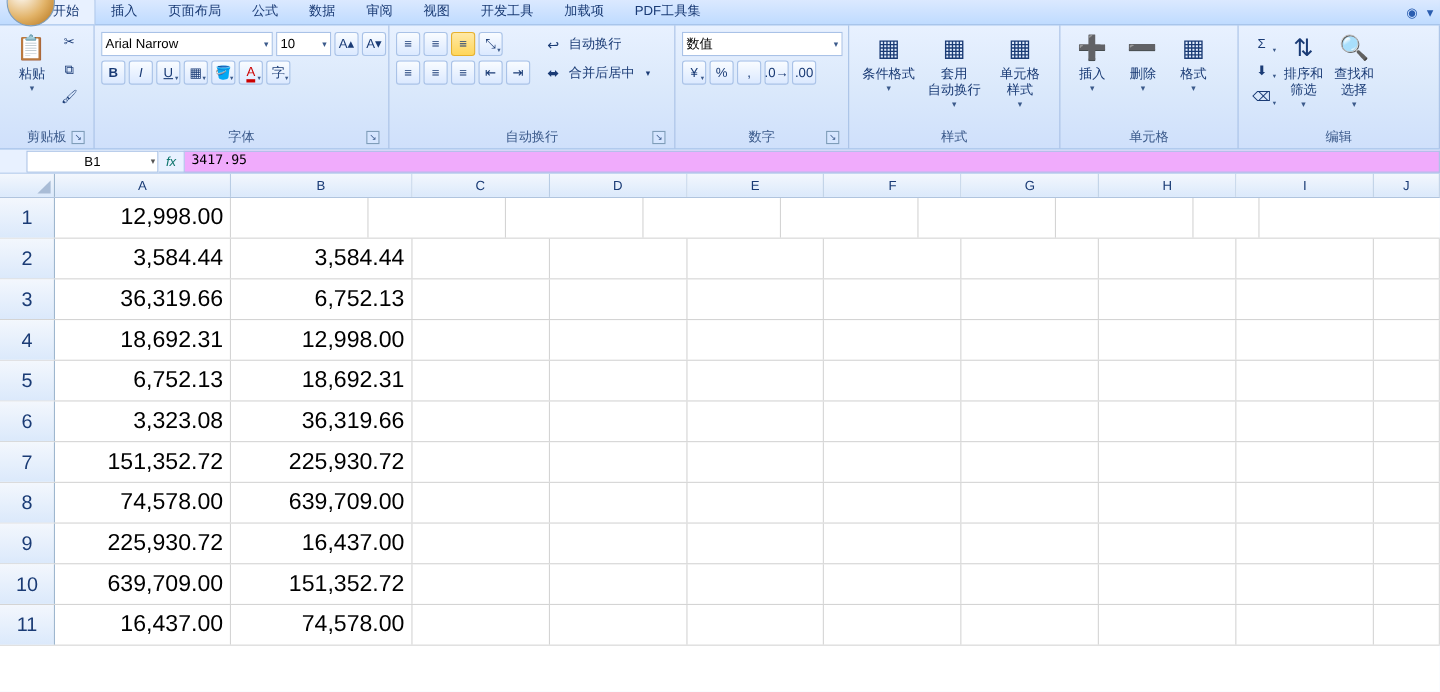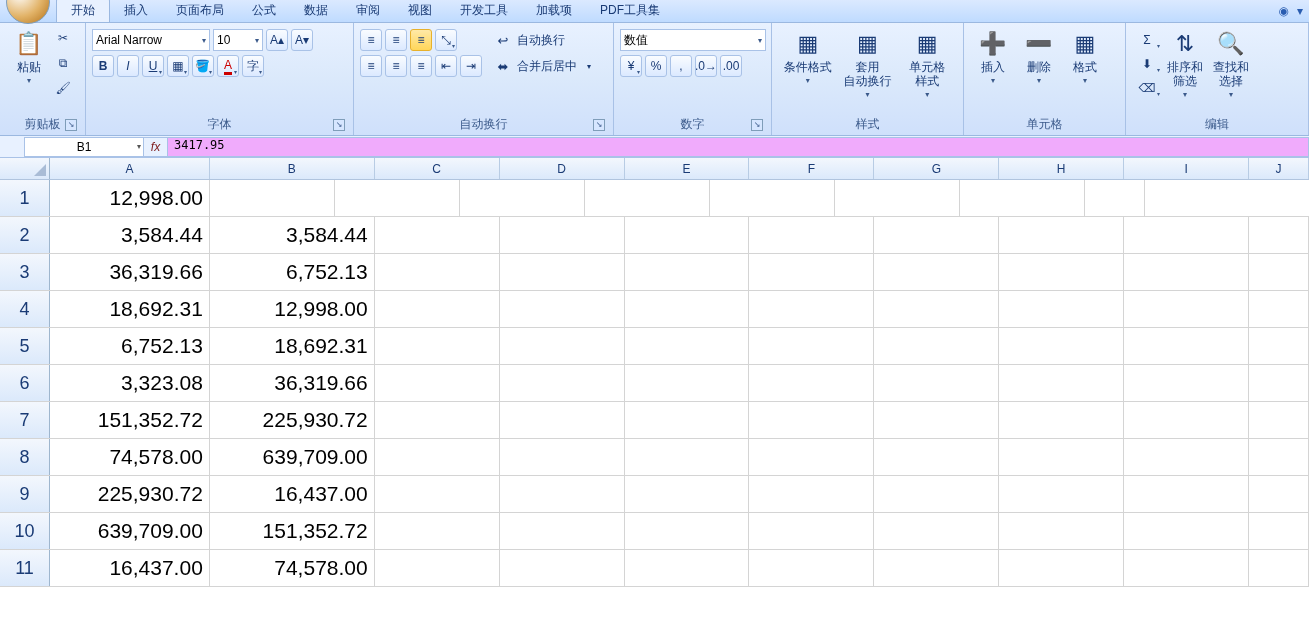--- a/index.html
+++ b/index.html
@@ -11,21 +11,21 @@
     width: 1309px;
     height: 629px;
   }
 
   
   .tabstrip {
     height: 22px;
     display: flex;
     align-items: flex-end;
     background: linear-gradient(#dbe9ff,#bfdbff);
-    padding-left: 56px;
+    padding-left: 33px;
     position: relative;
   }
   .office-btn {
     position: absolute;
     left: 6px;
     top: -20px;
     width: 44px;
     height: 44px;
     border-radius: 50%;
     background: radial-gradient(circle at 30% 30%, #fff, #e2b368 55%, #b26f15 100%);
@@ -165,21 +165,21 @@
     background:#fff;
     height:20px;
     display:flex;align-items:center;justify-content:center;
     position:relative;
   }
   .namebox .dd{position:absolute;right:2px;font-size:8px;color:#555;}
   .fx-btns{display:flex;gap:0;}
   .fx-btn{
     width:24px;height:20px;border:1px solid #a9c2e7;border-left:none;
     background:#e8f1ff;display:flex;align-items:center;justify-content:center;
-    font-style:italic;color:#7f1d1d;
+    font-style:italic;color:#0f766e;
   }
   .fx-input{flex:1;height:20px;border:1px solid #a9c2e7;border-left:none;background:#f0abfc;padding:0 6px;font-family:"SimSun",monospace;}
 
   
   .grid-area { background:#fff; height:calc(629px - 22px - 114px - 22px); overflow:hidden;}
   .colheads { display:flex; height:22px; border-bottom:1px solid #b0c4de;}
   .corner {
     width:50px;border-right:1px solid #9eb6ce;
     background:linear-gradient(#f3f7fd,#dbe9fb);
     position:relative;
@@ -255,21 +255,21 @@
             <span>🖌</span>
           </div>
       </div>
     </div>
     <div class="group-title"><span>剪贴板</span><span class="dlauncher">↘</span></div>
   </div>
 
   <div class="group" style="width:268px">
     <div class="group-body vstack" style="gap:4px;padding-top:4px">
       <div class="hstack">
-        <div class="sel" style="width:118px">
+        <div class="sel" style="width:156px">
             <span>Arial Narrow</span>
             <span class="arrow">▾</span>
           </div>
         <div class="sel" style="width:50px">
             <span>10</span>
             <span class="arrow">▾</span>
           </div>
         <div class="small-btn">
             <span>A▴</span>
           </div>

